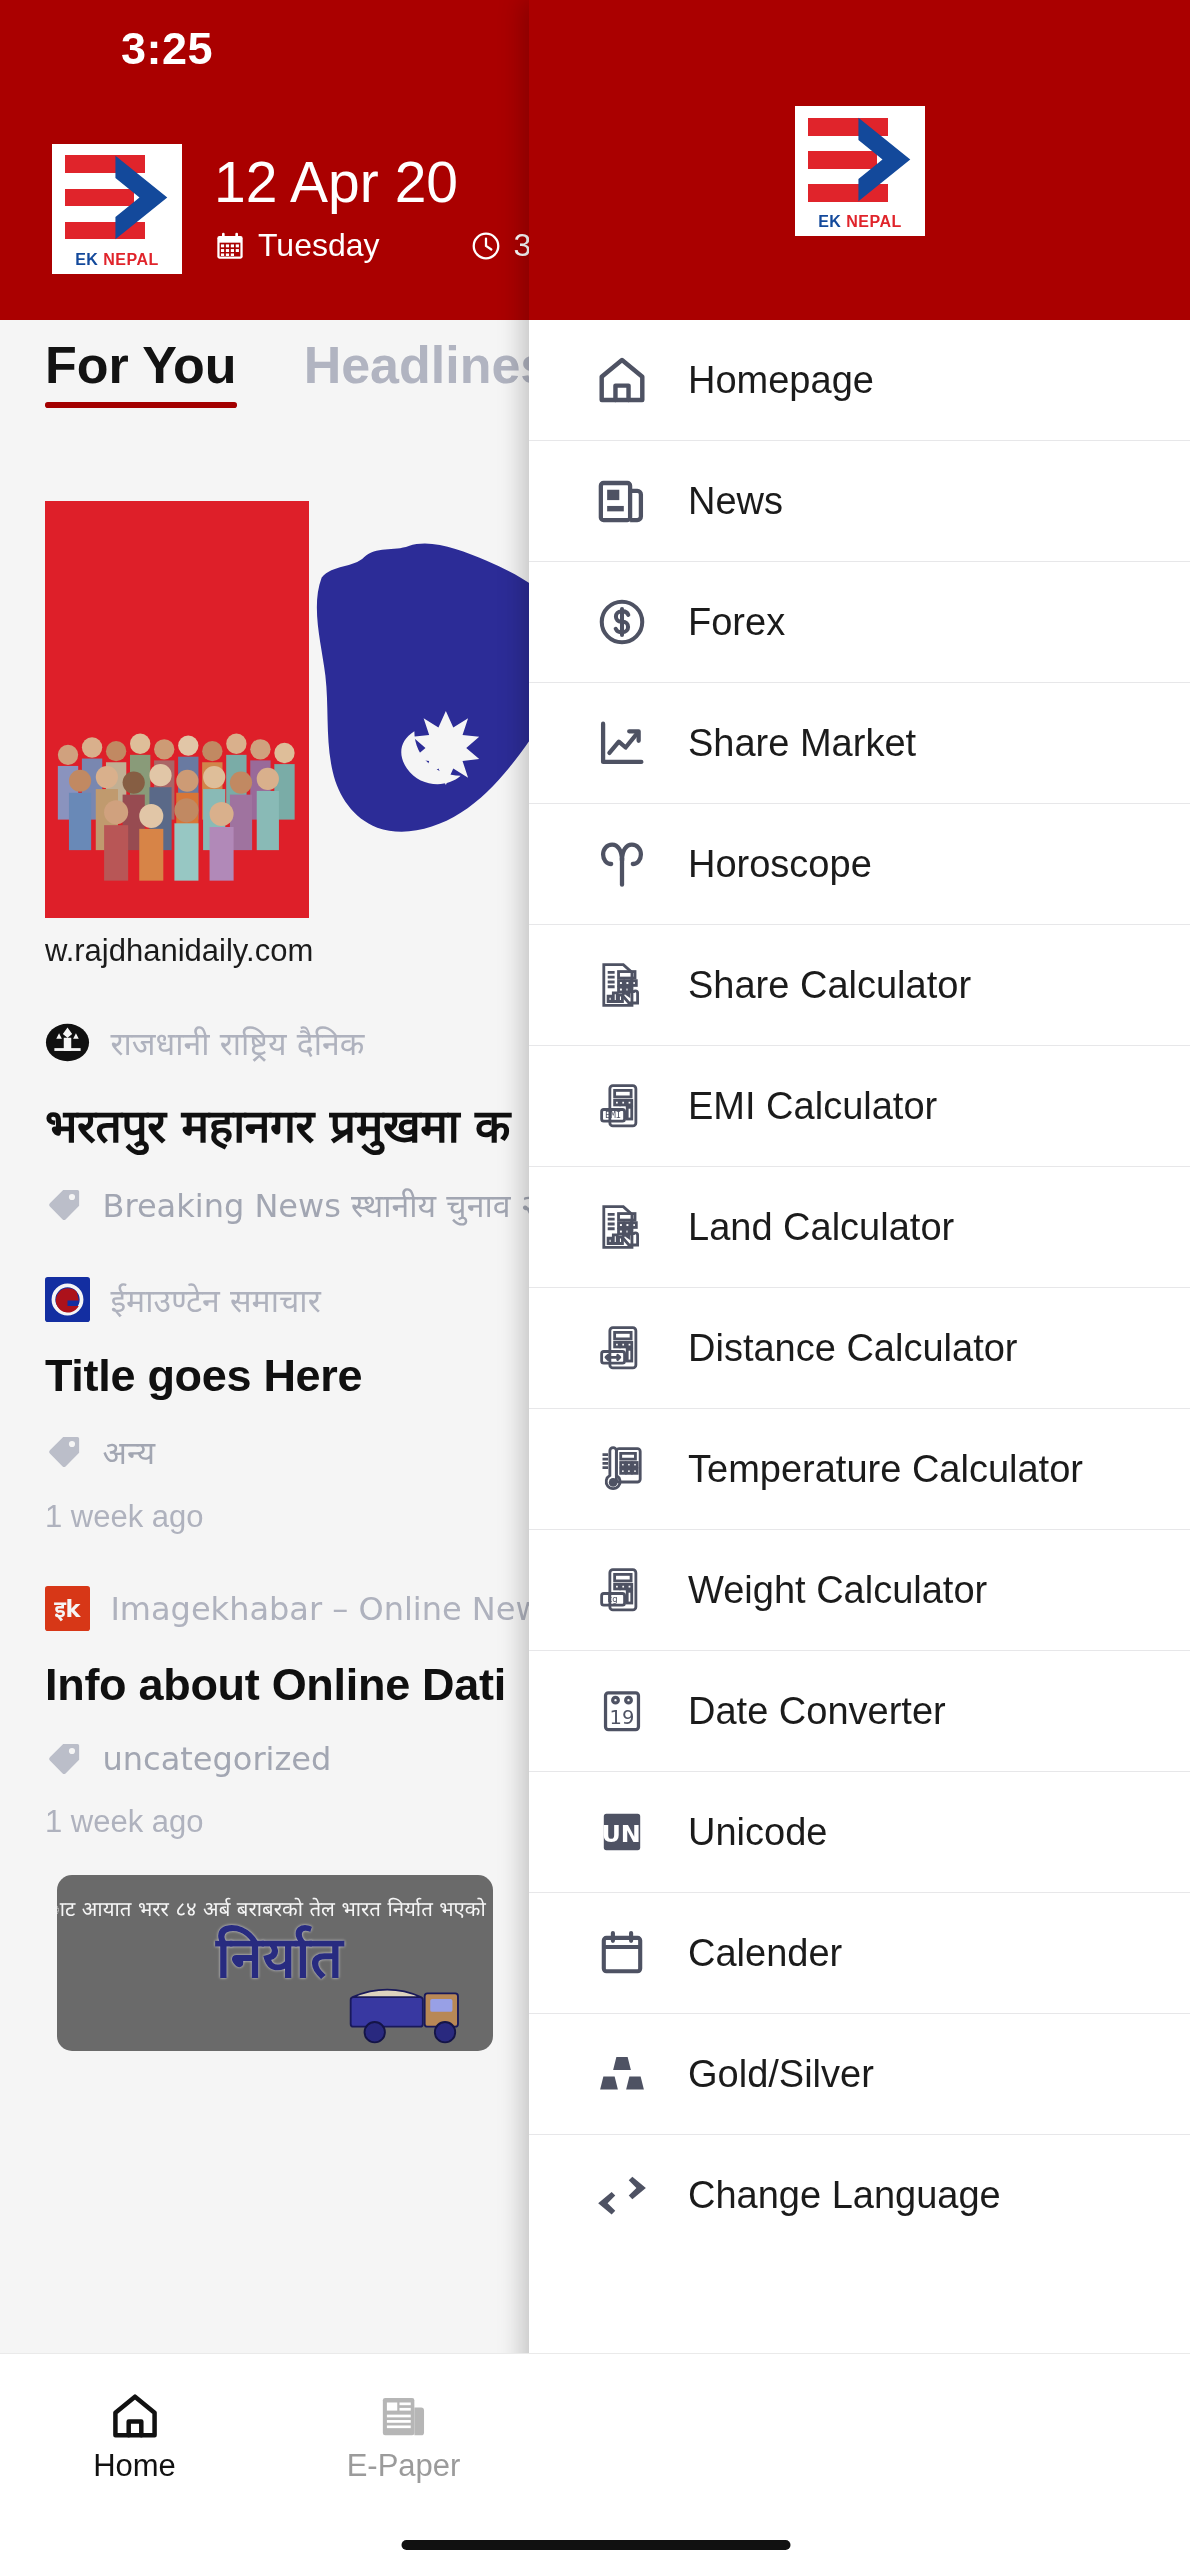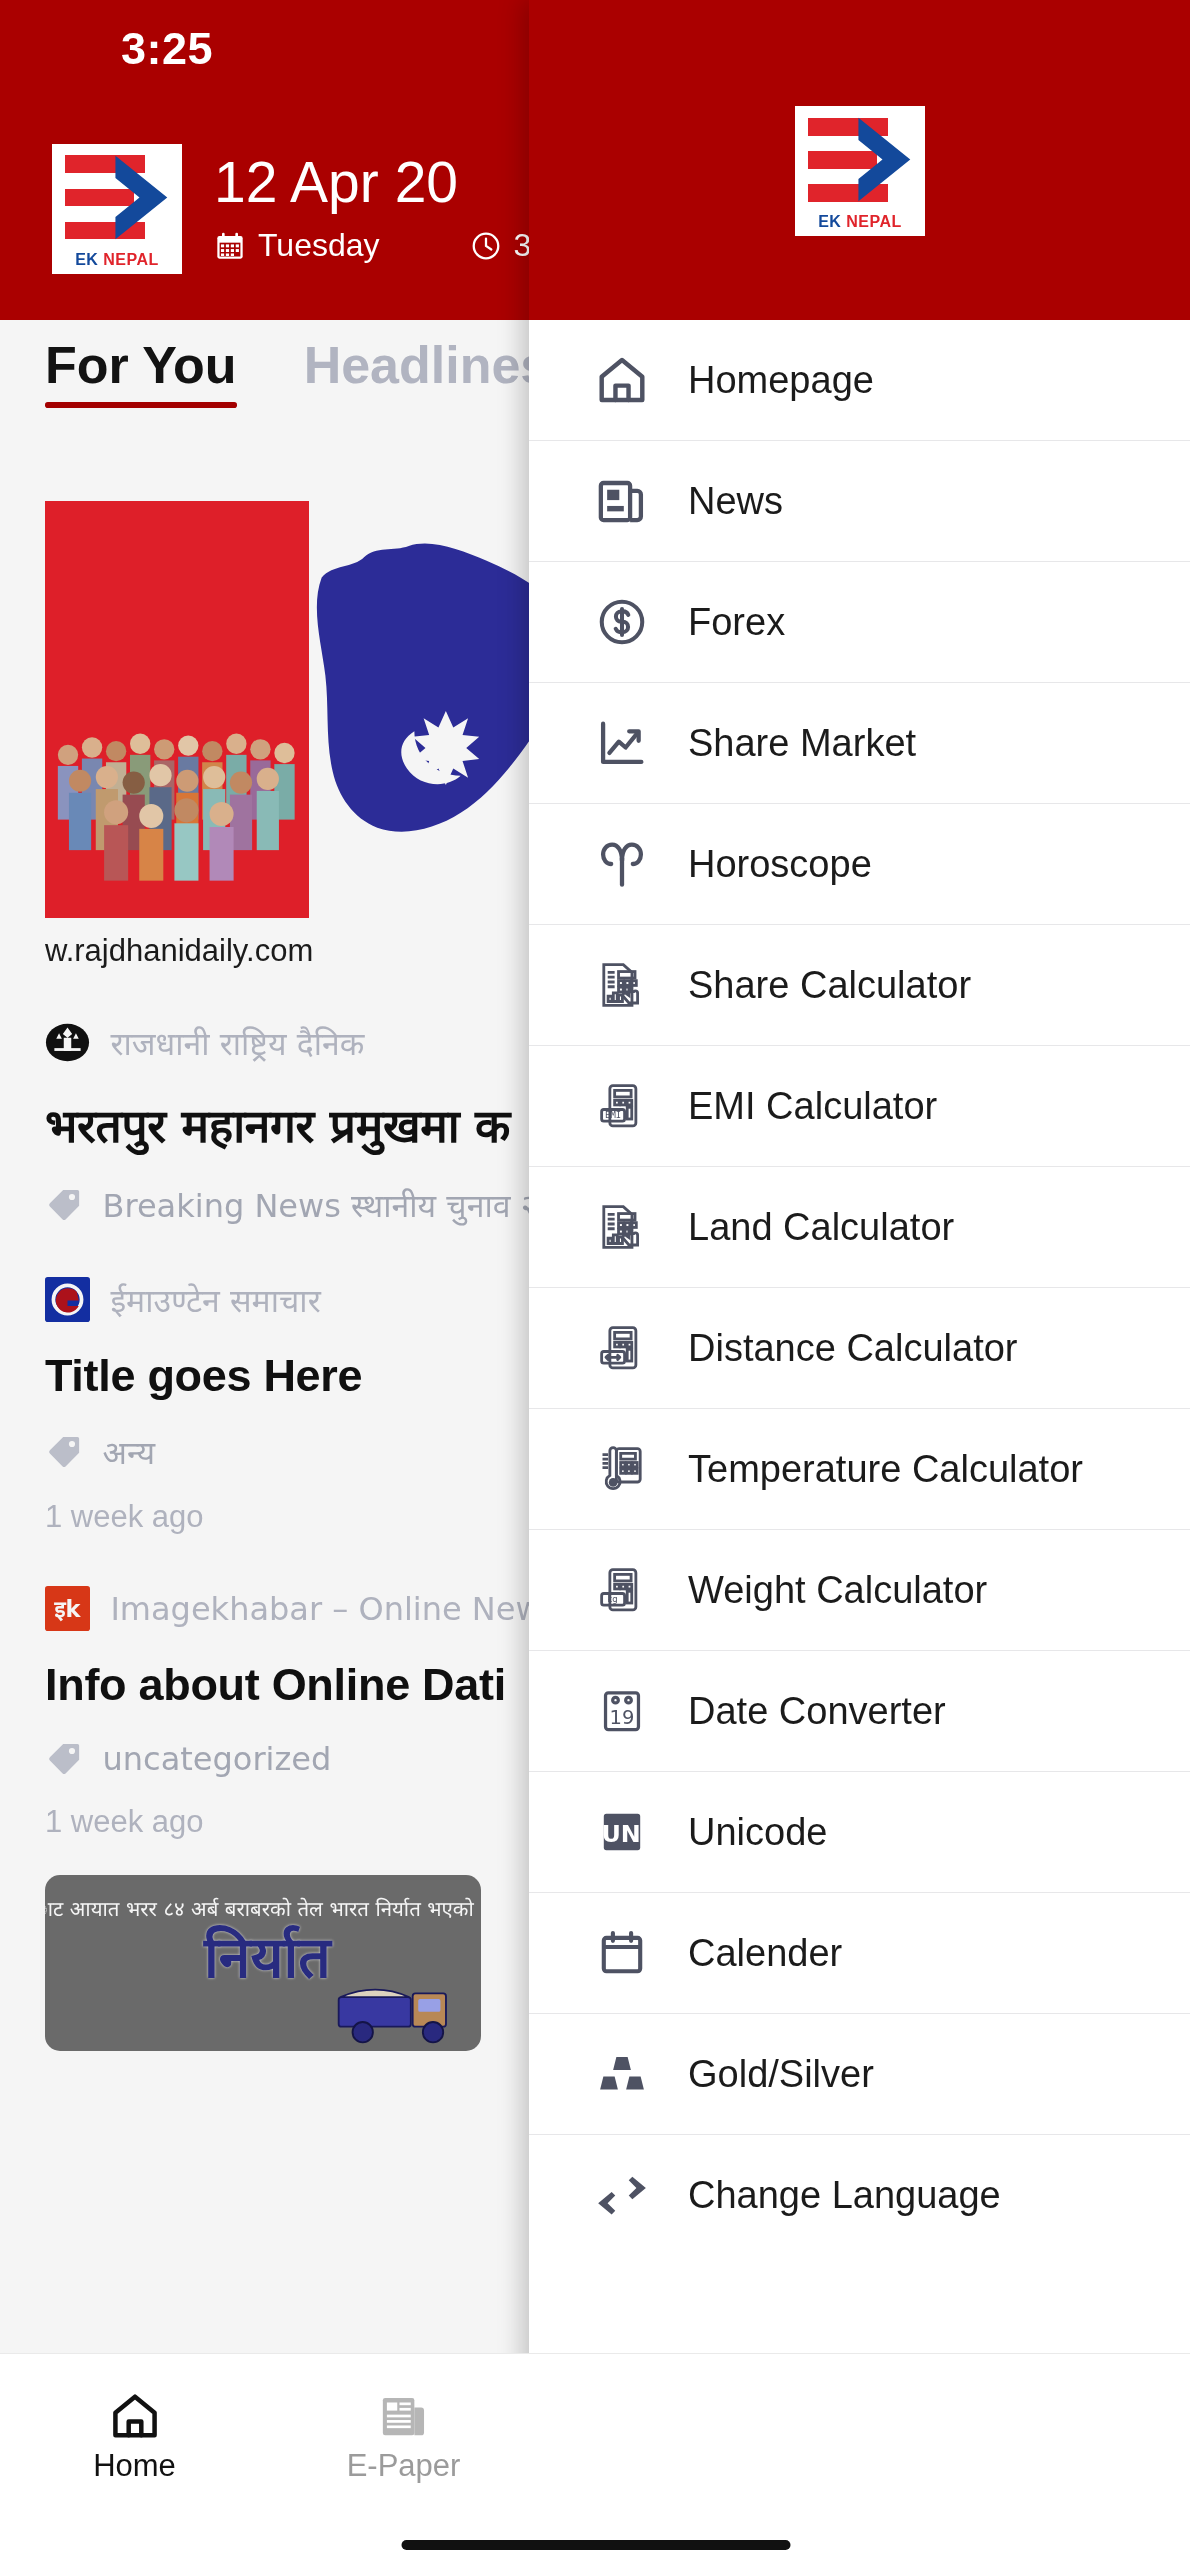--- a/index.html
+++ b/index.html
@@ -111,21 +111,21 @@
     margin-top:28px; font-size:46px; font-weight:700; color:#111; white-space:nowrap;
     font-family:"DejaVu Sans", sans-serif; letter-spacing:-0.3px;
   }
   .art-title.latin { font-family:"Liberation Sans", sans-serif; font-size:45px; }
   .art-tags { display:flex; align-items:center; gap:18.5px; margin-top:28px; }
   .tag-ico { width:39px; height:39px; flex:0 0 auto; }
   .tag-txt { font-size:32px; color:#A9ADBA; white-space:nowrap; font-family:"DejaVu Sans", sans-serif; }
   .art-time { margin-top:26px; font-size:31px; color:#B7BAC6; }
 
   .thumbcard {
-    margin:35px 0 0 45px; width:436px; height:176px; border-radius:15px;
+    margin:35px 0 0 57px; width:436px; height:176px; border-radius:15px;
     background:#6f6f6f; position:relative; overflow:hidden;
   }
   .thumbcard .tc-head {
     position:absolute; top:18.5px; left:-9.3px; right:0; color:#fff;
     font-size:20.4px; white-space:nowrap; font-family:"DejaVu Sans", sans-serif;
   }
   .thumbcard .tc-big {
     position:absolute; top:41px; left:159px; font-size:57px; color:#2a2d86;
     font-weight:700; font-family:"DejaVu Sans", sans-serif;
     text-shadow:0 0 2.8px rgba(255,255,255,.85);

